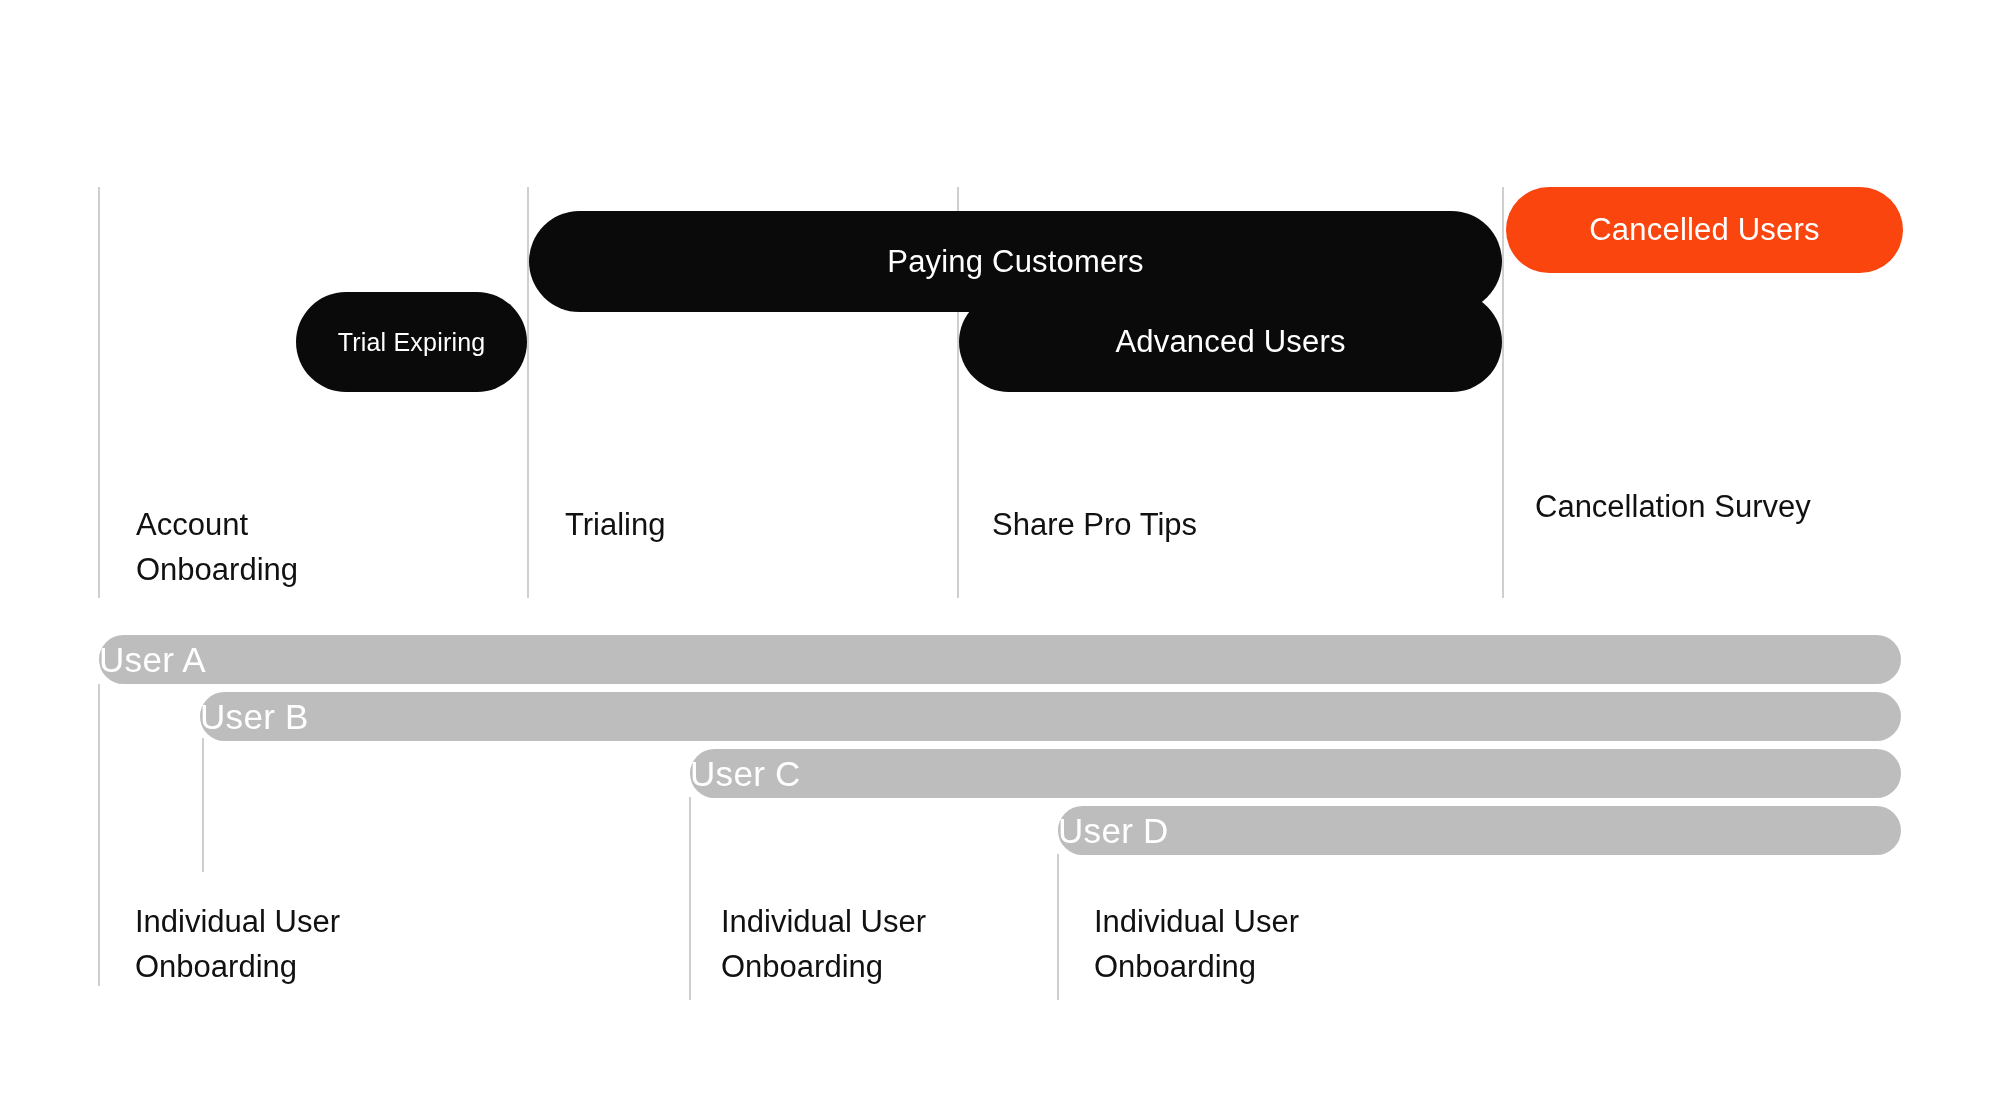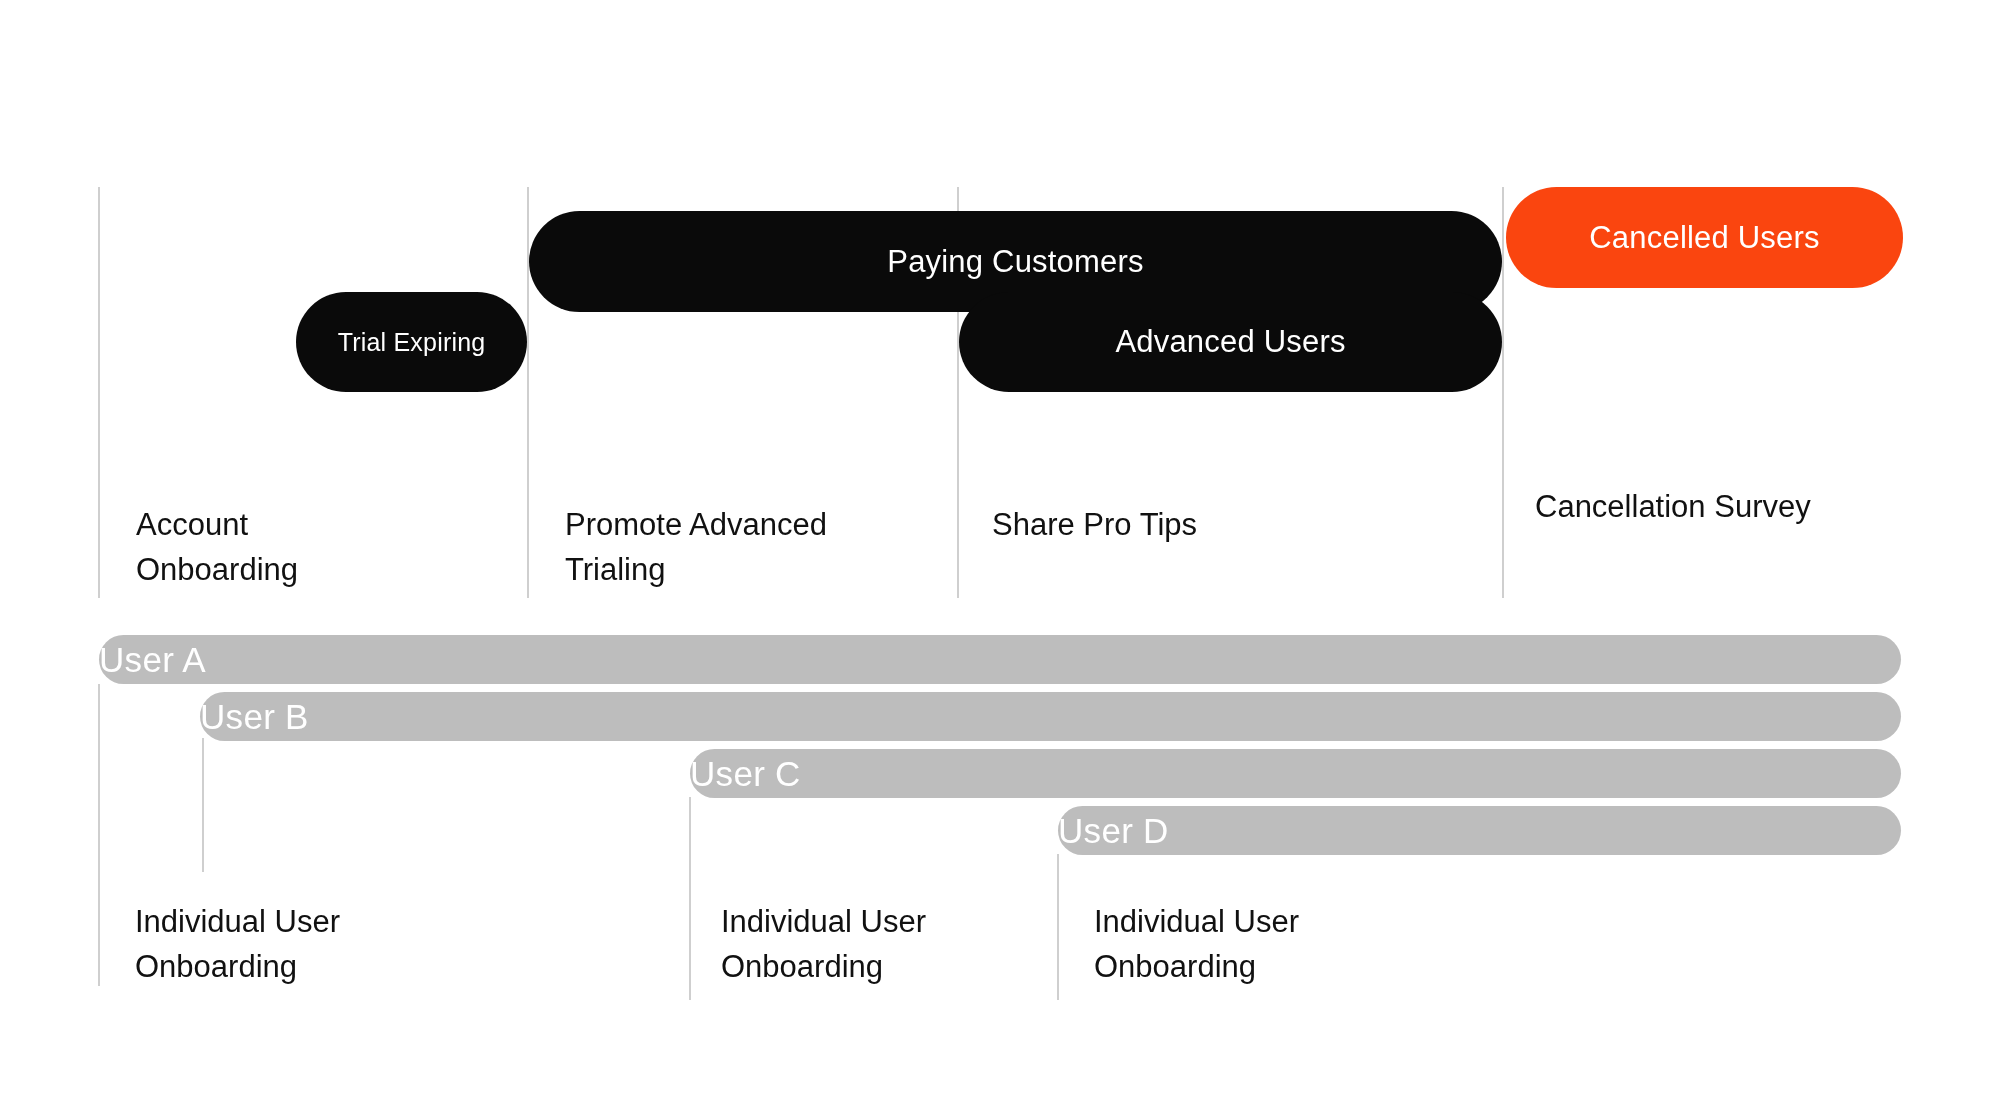--- a/index.html
+++ b/index.html
@@ -53,37 +53,36 @@
 <div class="canvas">
 
   <div class="vline" style="left:98px;top:187px;height:411px;"></div>
   <div class="vline" style="left:527px;top:187px;height:411px;"></div>
   <div class="vline" style="left:957px;top:187px;height:411px;"></div>
   <div class="vline" style="left:1502px;top:187px;height:411px;"></div>
 
   <div class="pill" style="left:529px;top:187px;width:973px;height:101px;margin-top:24px;">
     <span>Paying Customers</span>
   </div>
-  <div class="pill orange" style="left:1506px;top:187px;width:397px;height:101px;">
+  <div class="pill orange" style="left:1506px;top:187px;width:397px;height:86px;">
     <span>Cancelled Users</span>
   </div>
 
   <div class="pill" style="left:959px;top:292px;width:543px;height:100px;">
     <span>Advanced Users</span>
   </div>
   <div class="pill small" style="left:296px;top:292px;width:231px;height:100px;">
     <span>Trial Expiring</span>
   </div>
 
   <div class="label" style="left:136px;top:502px;">
     <span>Account</span>
     <span>Onboarding</span>
   </div>
   <div class="label" style="left:565px;top:502px;">
-    <span>Promote Advanced</span>
     <span>Trialing</span>
   </div>
   <div class="label" style="left:992px;top:502px;">
     <span>Share Pro Tips</span>
   </div>
   <div class="label" style="left:1535px;top:484px;text-align:right;">
     <span>Cancellation Survey</span>
   </div>
 
   <div class="bar" style="left:99px;top:635px;width:1802px;">

